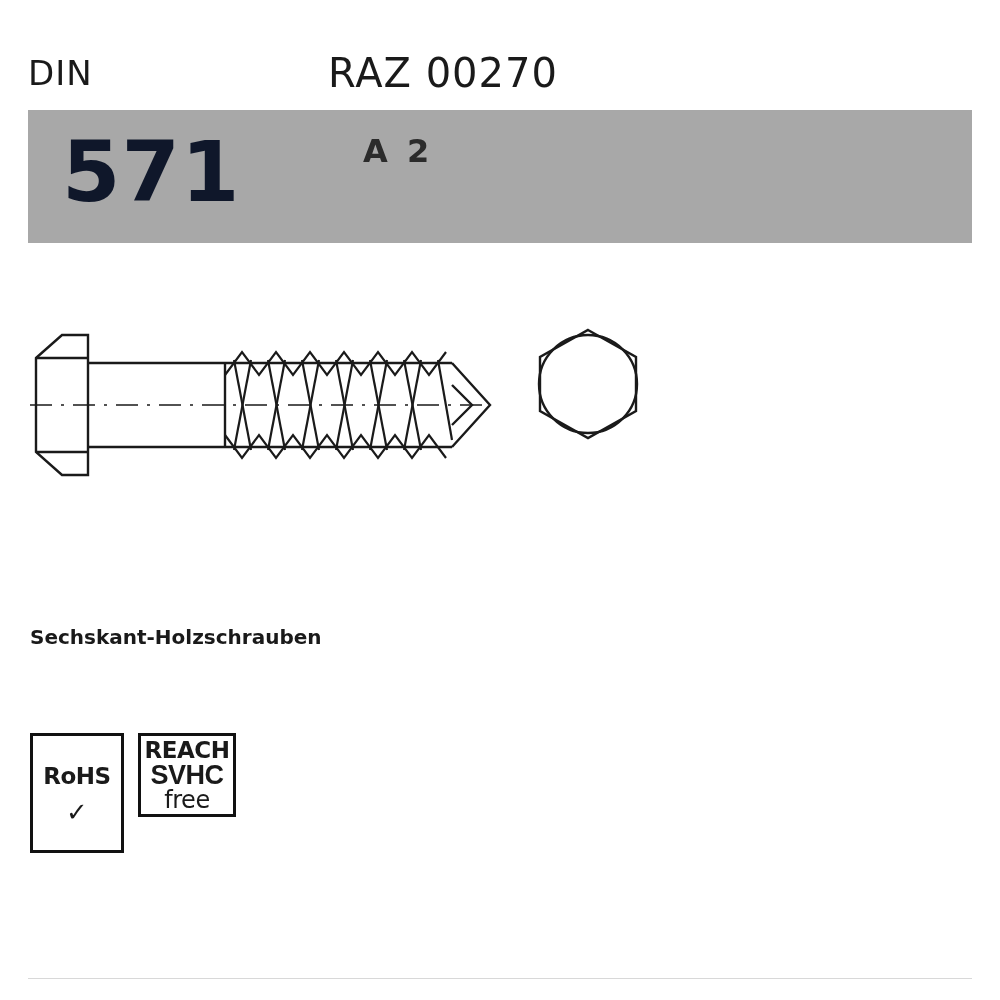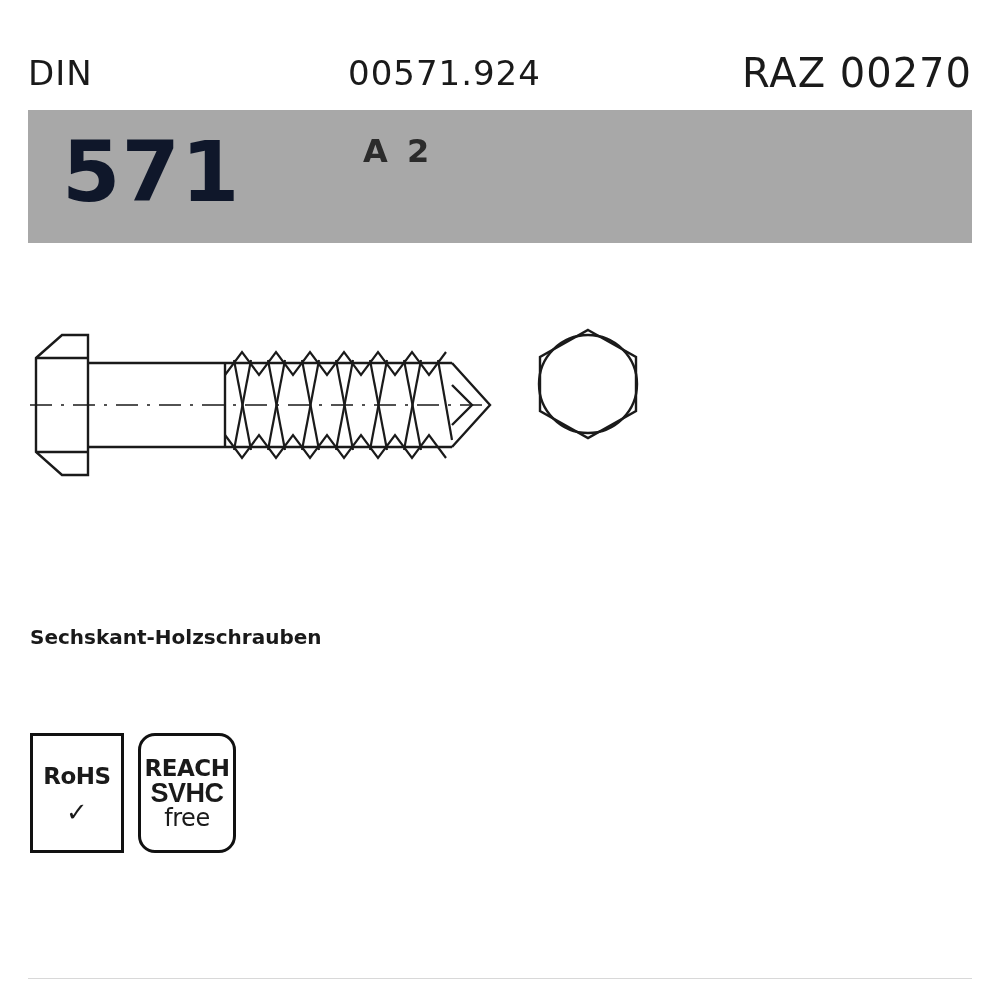--- a/index.html
+++ b/index.html
@@ -144,22 +144,21 @@
     font-family: "DejaVu Sans", sans-serif;
   }
   .mark-rohs .m-check {
     font-size: 26px;
     line-height: 30px;
     margin-top: 8px;
     font-weight: bold;
   }
   .mark-reach {
     width: 98px;
-    height: 120px;
-    border-radius: 17px;
+    height: 84px;
   }
   .mark-reach .m-l1 {
     font-size: 23px;
     font-weight: bold;
     line-height: 25px;
     letter-spacing: -0.5px;
     font-family: "DejaVu Sans", sans-serif;
   }
   .mark-reach .m-l2 {
     font-size: 27px;
@@ -186,21 +185,20 @@
     background: #d8d8d8;
   }
 </style>
 </head>
 <body>
 
 <div class="page">
 
   <div class="header-row">
     <div class="hdr-standard">DIN</div>
-    <div class="hdr-article">00571.924</div>
     <div class="hdr-ref">RAZ 00270</div>
   </div>
 
   <div class="grey-band">
     <div class="band-number">571</div>
     <div class="band-material">A 2</div>
   </div>
 
   <div class="drawing">
     <svg width="660" height="210" viewBox="0 0 660 210">

